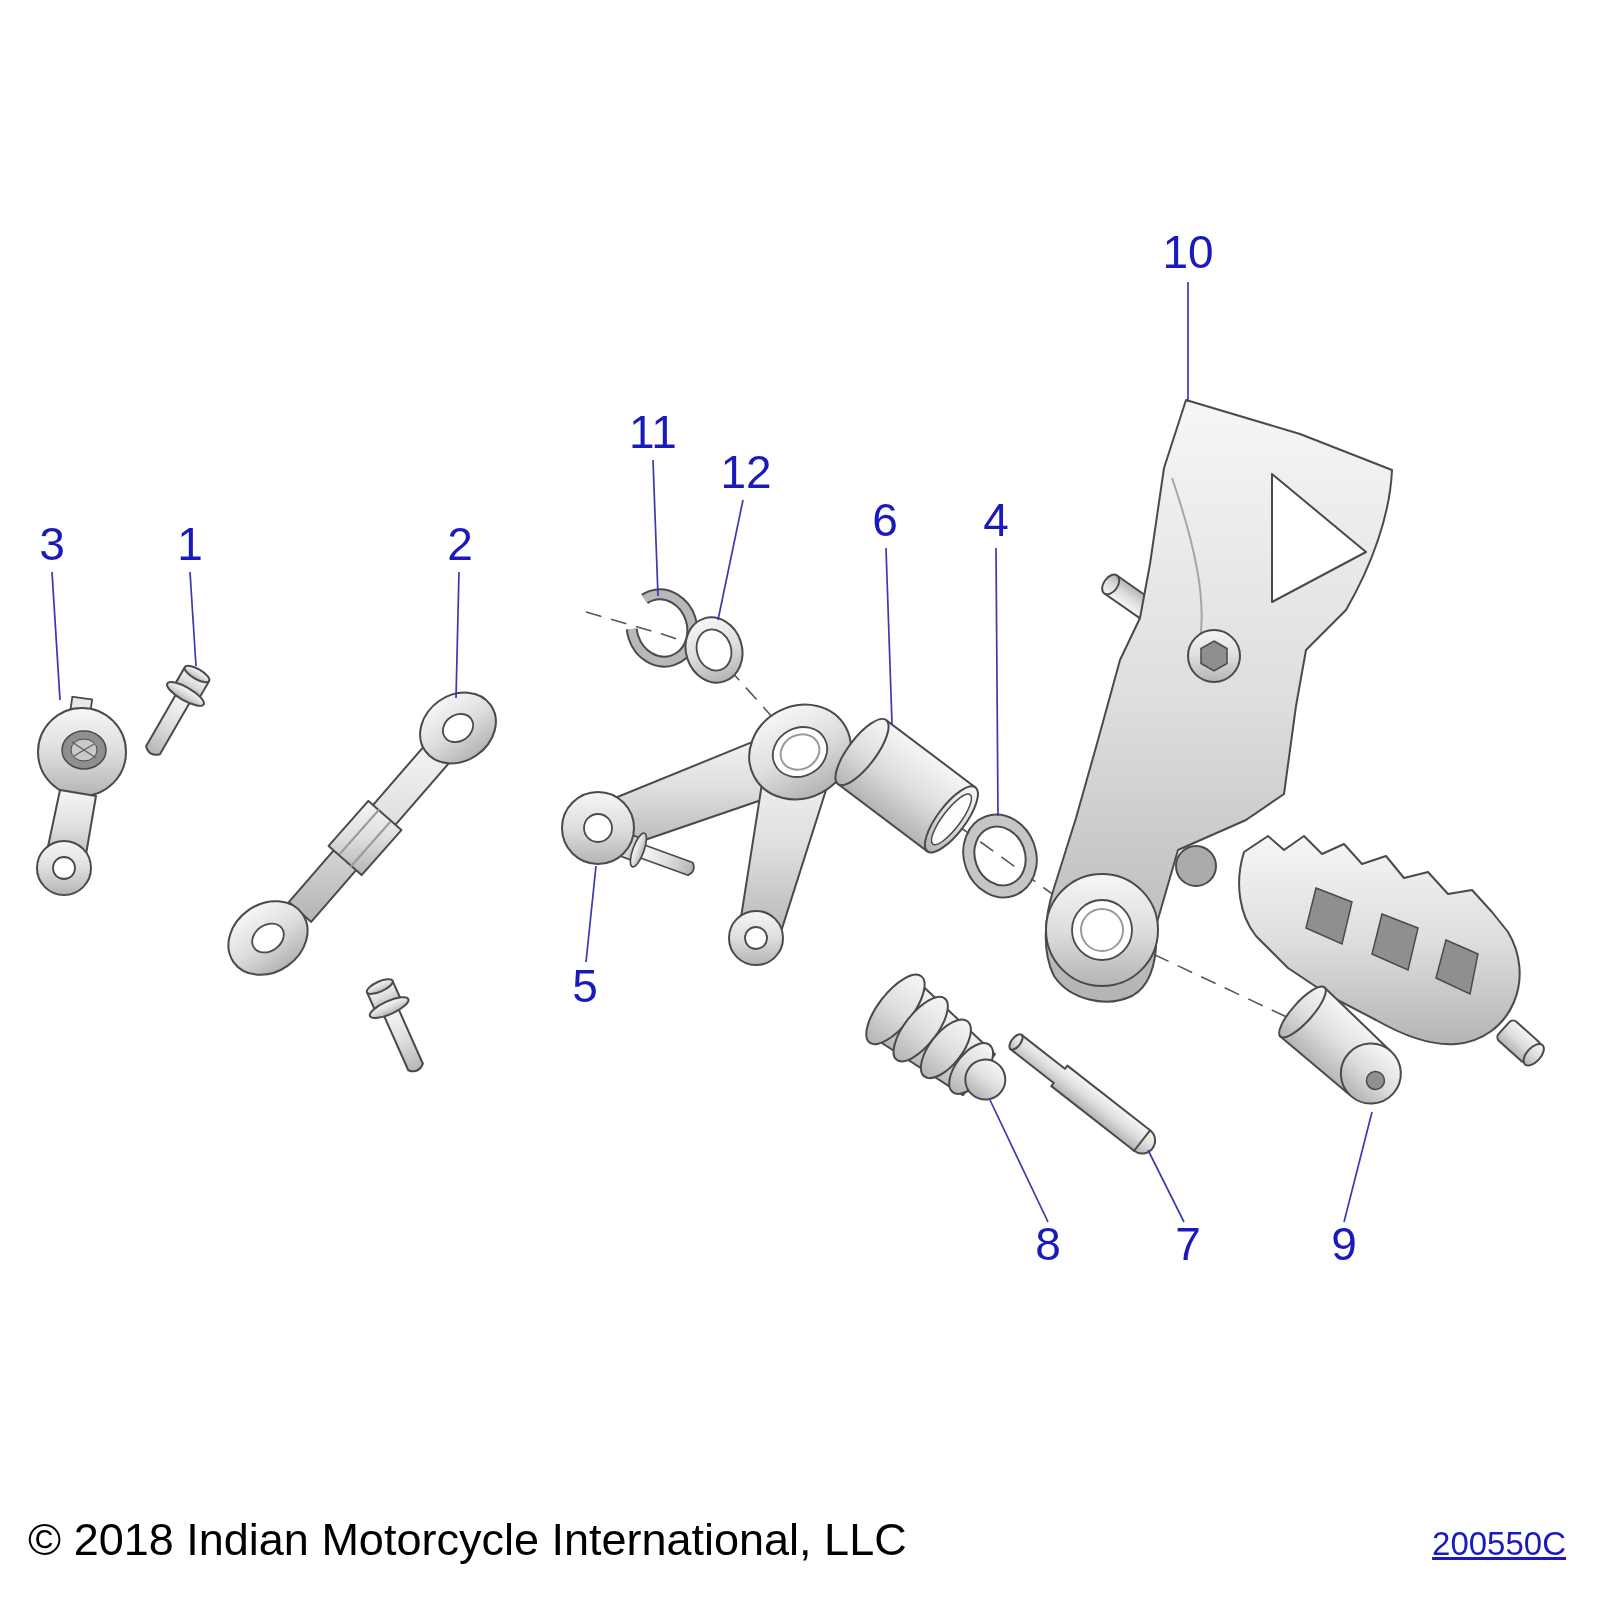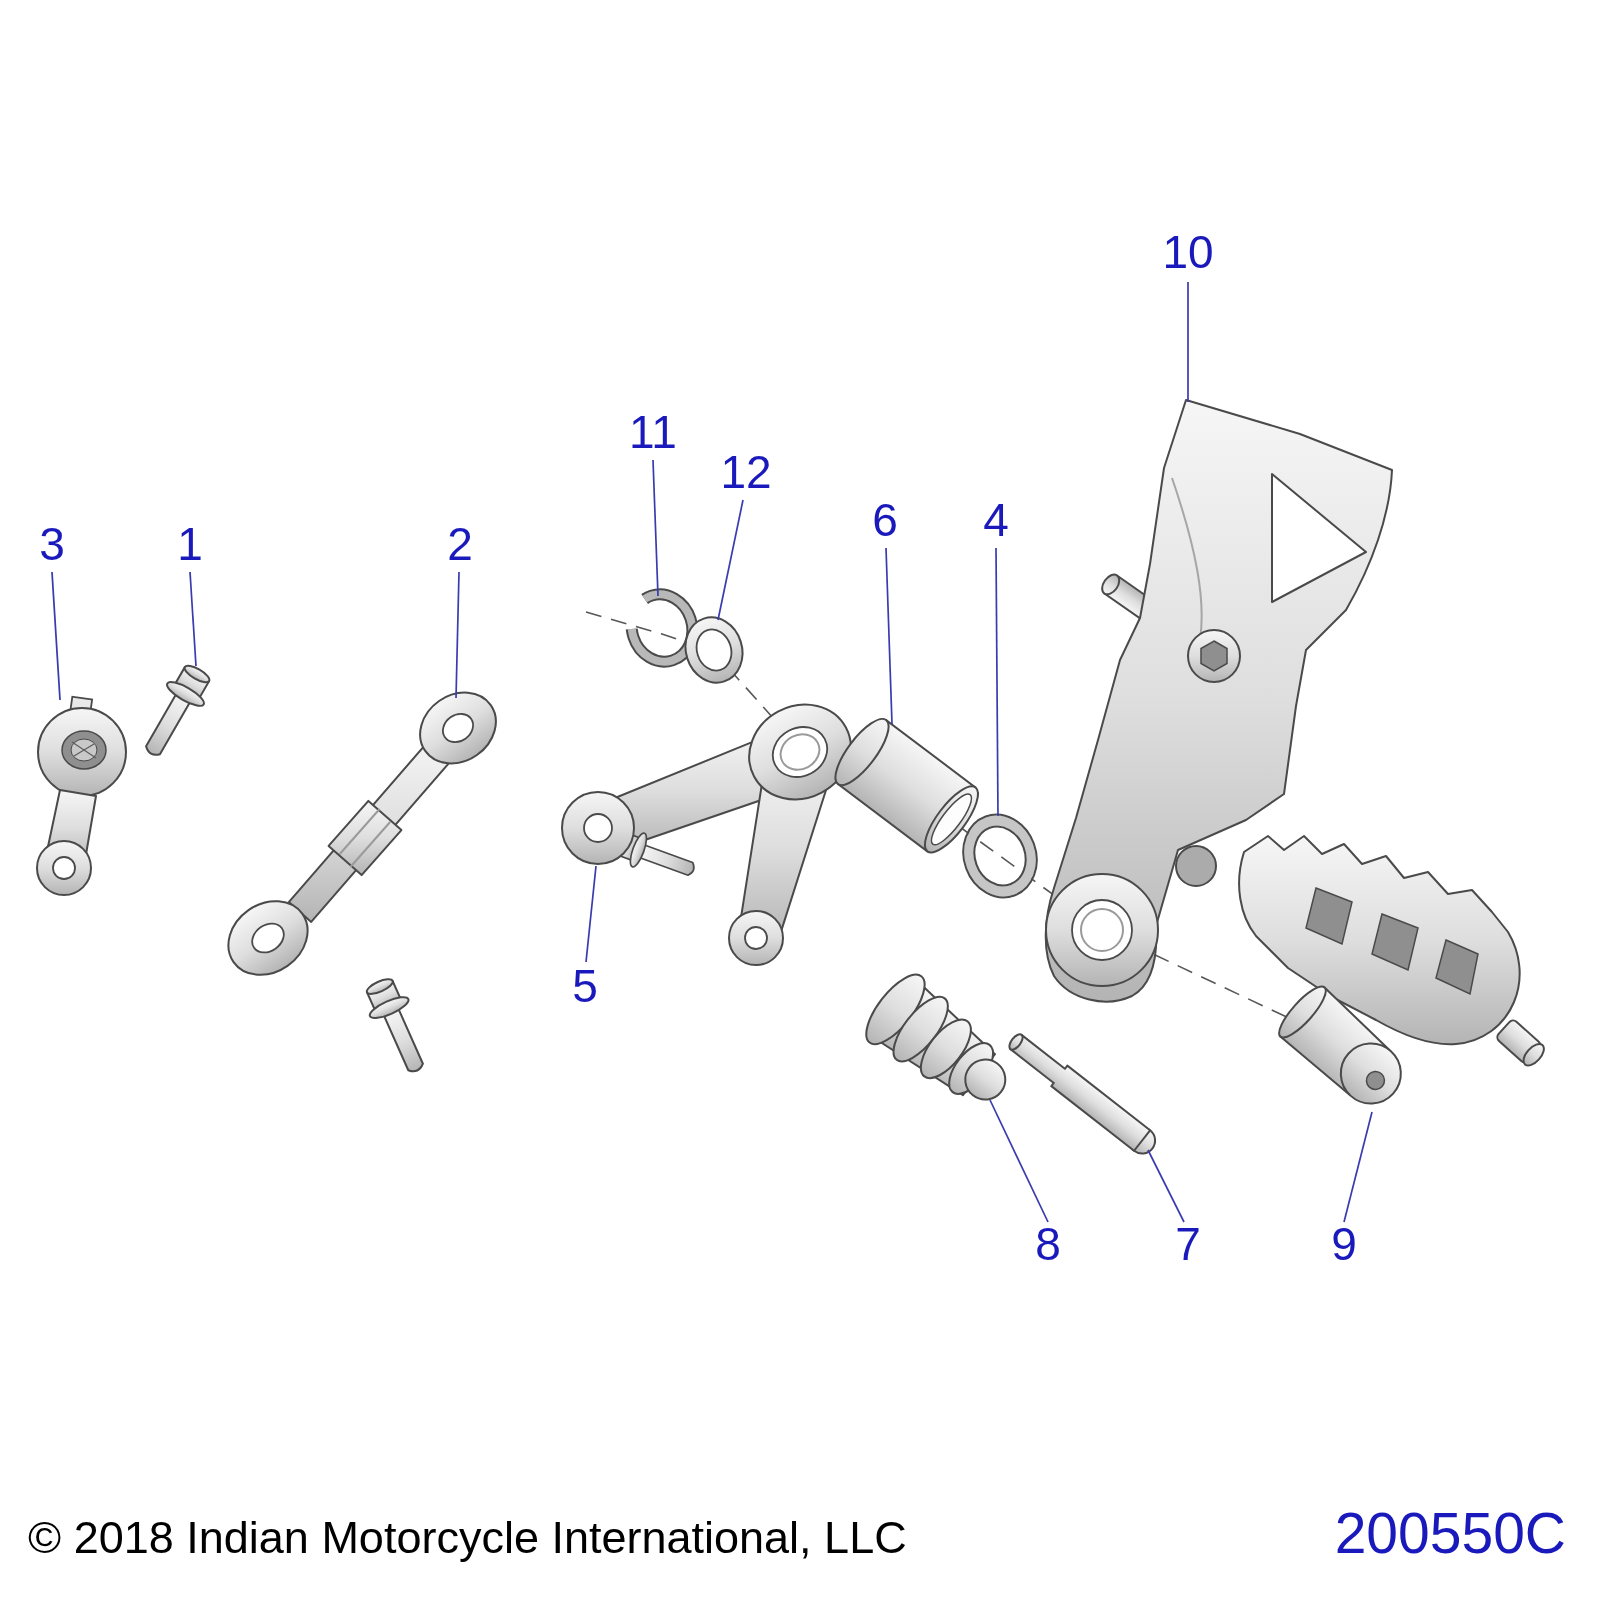--- a/index.html
+++ b/index.html
@@ -14,21 +14,21 @@
   .part{fill:url(#gMetal);stroke:var(--line);stroke-width:2;stroke-linejoin:round;}
   .hole{fill:#ffffff;stroke:var(--line);stroke-width:1.8;}
   .dark{fill:#8f8f8f;stroke:var(--line);stroke-width:1.5;}
   .detail{fill:none;stroke:#a6a6a6;stroke-width:2;}
   .leader{stroke:var(--leader);stroke-width:1.7;fill:none;}
   .callout{font:46px "Liberation Sans", sans-serif;fill:var(--callout);text-anchor:middle;}
   .centerline{fill:none;stroke:#575757;stroke-width:1.6;stroke-dasharray:16 10;}
   .footer{position:absolute;left:0;right:0;bottom:34px;display:flex;justify-content:space-between;
           align-items:baseline;padding:0 34px 0 28px;}
   .copyright{font-size:45px;color:#000;}
-  .code{font-size:57px;color:var(--callout);}
+  .code{font-size:33px;color:var(--callout);text-decoration:underline;}
 </style>
 </head>
 <body>
 
 <div class="stage">
 
 <svg width="1600" height="1600" viewBox="0 0 1600 1600">
   <defs>
     <linearGradient id="gMetal" x1="0" y1="0" x2="0" y2="1">
       <stop offset="0" stop-color="#f6f6f6"></stop>

